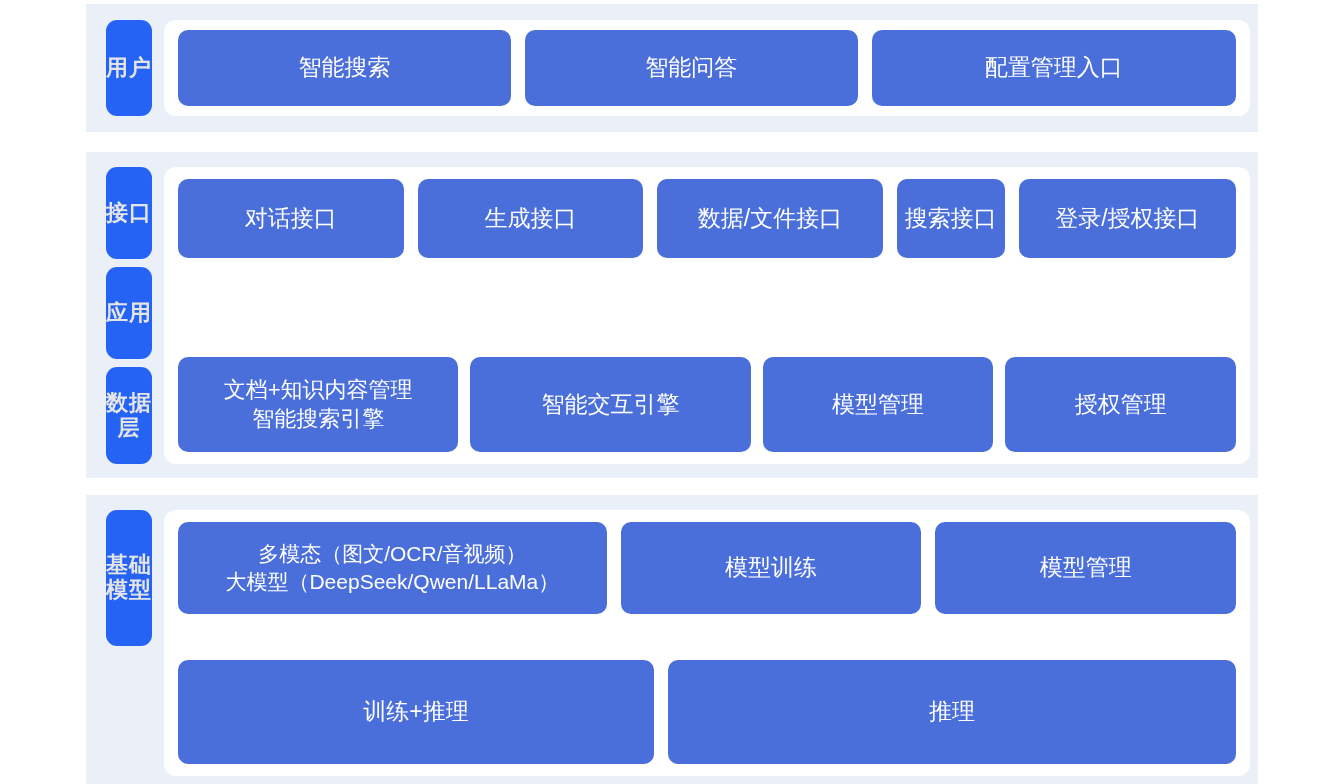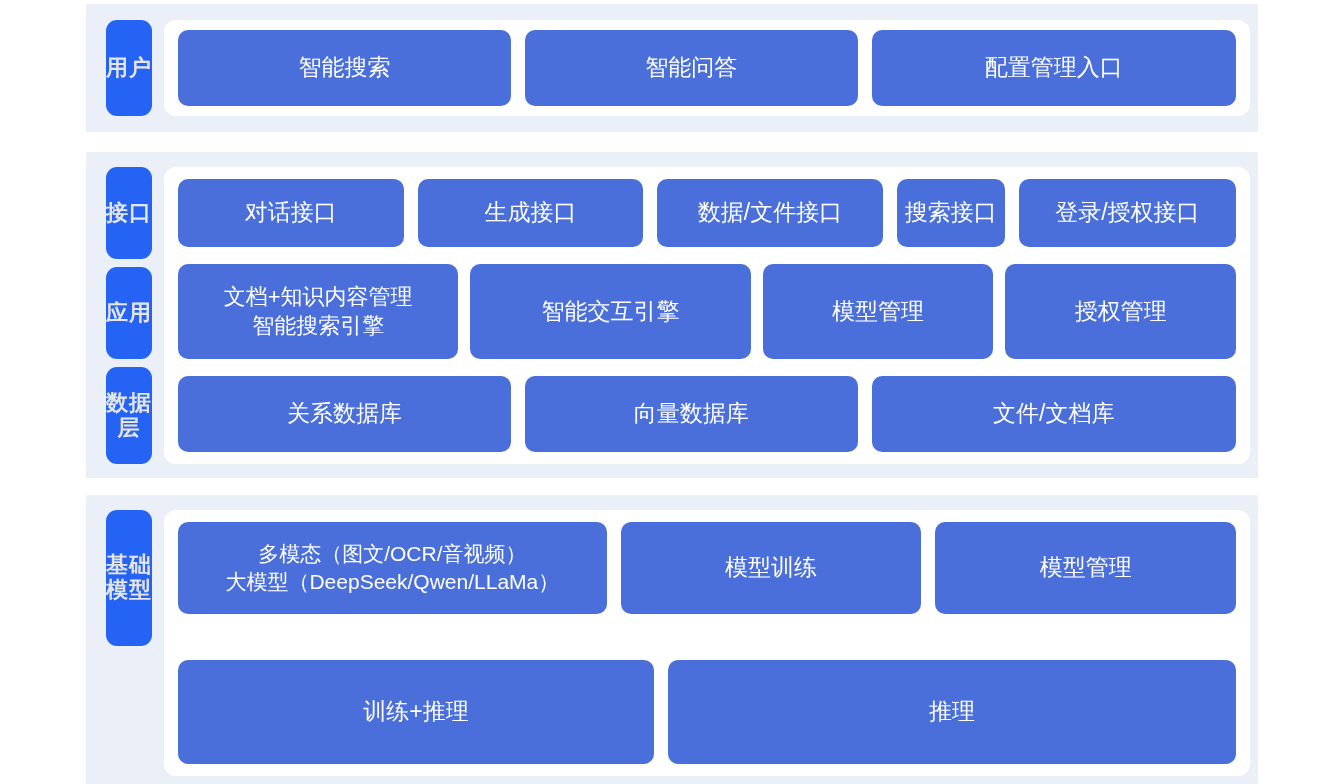--- a/index.html
+++ b/index.html
@@ -89,21 +89,21 @@
   .band-3 .white-card { margin: 15px 8px 8px 12px;  padding: 12px 14px; justify-content: space-between; }
 
   
   .row {
     display: flex;
     gap: 14px;
     width: 100%;
     box-sizing: border-box;
   }
   .row.r-user   { height: 93px; }
-  .row.r-api    { height: 68px; }
+  .row.r-api    { height: 79px; }
   .row.r-app    { height: 95px; margin-top: 6px; gap: 12px; }
   .row.r-db     { height: 76px; margin-top: 6px; }
   .row.r-model  { height: 92px; }
   .row.r-comp   { height: 104px; margin-top: 10px; }
 
   .box {
     background: #4a6fdb;
     border-radius: 10px;
     color: #ffffff;
     display: flex;
@@ -163,25 +163,20 @@
       </div>
 
       <div class="row r-app">
         <div class="box multiline f-160">文档+知识内容管理
 智能搜索引擎</div>
         <div class="box f-160">智能交互引擎</div>
         <div class="box f-130">模型管理</div>
         <div class="box f-130">授权管理</div>
       </div>
 
-      <div class="row r-db">
-        <div class="box f-100">关系数据库</div>
-        <div class="box f-100">向量数据库</div>
-        <div class="box f-110">文件/文档库</div>
-      </div>
 
     </div>
   </div>
 
   <div class="band band-3">
     <div class="tab-col">
       <div class="side-tab t-model">基础模型</div>
     </div>
     <div class="white-card">
 

